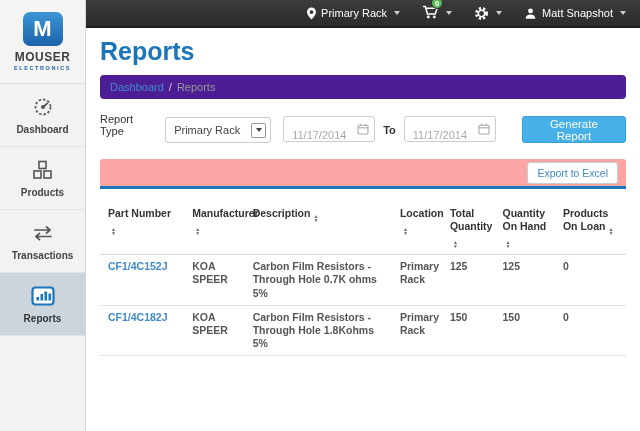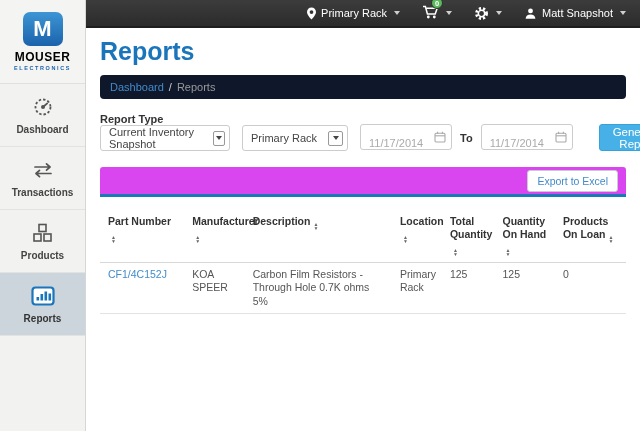--- a/index.html
+++ b/index.html
@@ -6,21 +6,21 @@
   html,body { width:640px; height:431px; overflow:hidden; background:#fff;
     font-family:"Liberation Sans", sans-serif; }
 
   
   .sidebar { position:absolute; left:0; top:0; width:86px; height:431px;
     background:#f2f2f0; border-right:1px solid #d6d6d4; }
   .brand { padding:10px 0 12px; text-align:center; border-bottom:1px solid #e0e0de; background:#f4f4f2; }
   .brand-mark { width:40px; height:34px; margin:2px auto 4px;
     background:linear-gradient(#3d95d4,#1b62ab); border-radius:7px;
     color:#fff; font-weight:bold; font-size:22px; line-height:34px; }
-  .brand-name { color:#000000; font-weight:bold; font-size:12px; letter-spacing:.5px; }
+  .brand-name { color:#404040; font-weight:bold; font-size:12px; letter-spacing:.5px; }
   .brand-sub { color:#1b62ab; font-weight:bold; font-size:5.5px; letter-spacing:1.6px; margin-top:1px; }
   .nav-item { padding:12px 2px 11px; text-align:center; border-bottom:1px solid #e2e2e0; cursor:pointer; }
   .nav-item .nav-ic { height:22px; display:flex; align-items:center; justify-content:center; }
   .nav-item .nav-label { margin-top:6px; font-size:10px; font-weight:bold; color:#444; }
   .nav-item.active { background:#ccd5dc; }
   .nav-item.active .nav-label { color:#333; }
 
   
   .topbar { position:absolute; left:86px; right:0; top:0; height:28px;
     background:linear-gradient(#3c3c3c,#2b2b2b); border-bottom:2px solid #1e1e1e;
@@ -29,59 +29,59 @@
   .caret { width:0; height:0; border-left:3.5px solid transparent; border-right:3.5px solid transparent;
     border-top:4px solid #cfcfcf; margin-left:2px; }
   .cart-wrap { position:relative; }
   .badge { position:absolute; top:-7px; right:-4px; min-width:12px; height:12px; border-radius:7px;
     background:#5cb85c; color:#fff; font-size:7.5px; font-weight:bold; line-height:12px; text-align:center;
     border:1px solid #2f2f2f; padding:0 2px; }
 
   
   .main { position:absolute; left:86px; right:0; top:28px; bottom:0; background:#fff; padding:0 8px; }
   h1.page-title { color:#1b75bb; font-size:25px; font-weight:bold; margin:9px 6px 9px; }
-  .breadcrumb { margin:0 6px; background:#0f172a; border-radius:4px; padding:6px 10px;
+  .breadcrumb { margin:0 6px; background:#4c1d95; border-radius:4px; padding:6px 10px;
     font-size:11px; color:#999; }
   .breadcrumb a { color:#428bca; text-decoration:none; }
   .breadcrumb .sep { color:#ccc; margin:0 5px; }
 
   
   .filters { display:flex; align-items:flex-end; margin:14px 6px 0; }
   .fgroup { margin-right:12px; }
-  .flabel { font-size:11px; font-weight:bold; color:#333; }
+  .flabel { font-size:11px; font-weight:normal; color:#333; margin-bottom:6px; }
   .selectbox { display:flex; align-items:center; justify-content:space-between; height:26px;
     border:1px solid #ccc; border-radius:3px; background:#fff; padding:0 4px 0 8px;
     font-size:11px; color:#444; cursor:pointer; }
   .selectbox .sel-caret { width:15px; height:15px; border:1px solid #999; border-radius:2px;
     display:flex; align-items:center; justify-content:center; margin-left:6px; background:#fdfdfd; }
   .sel-caret i { width:0; height:0; border-left:3.5px solid transparent; border-right:3.5px solid transparent;
     border-top:4px solid #444; }
   .datewrap { display:flex; align-items:flex-end; }
   .dateinput { position:relative; }
   .dateinput input { width:92px; height:26px; border:1px solid #ccc; border-radius:3px;
     font-size:11px; padding:12px 22px 0 8px; color:#444; font-family:"Liberation Sans",sans-serif; }
   .dateinput input::placeholder { color:#aaa; opacity:1; }
   .cal-ic { position:absolute; right:6px; top:7px; }
   .to-label { font-size:11px; font-weight:bold; color:#333; margin:0 8px 7px; }
   .btn-generate { height:27px; margin-left:14px; padding:0 13px; background:#47b0e6;
     border:1px solid #35a2dc; border-radius:3px; color:#fff; font-size:11.5px; cursor:pointer;
     font-family:"Liberation Sans",sans-serif; }
 
   
   .panel { margin:16px 6px 0; }
-  .panel-toolbar { height:30px; background:#d946ef; border-radius:3px 3px 0 0;
+  .panel-toolbar { height:30px; background:#fca5a5; border-radius:3px 3px 0 0;
     display:flex; align-items:center; justify-content:flex-end; padding:0 8px;
     border-bottom:3px solid #1a7ab9; }
   .btn-export { padding:4px 9px; background:#fff; border:1px solid #c8cdd2; border-radius:3px;
     color:#428bca; font-size:10.5px; cursor:pointer; font-family:"Liberation Sans",sans-serif; }
   table.report { width:100%; border-collapse:collapse; font-size:10.5px; table-layout:fixed; }
   table.report th { text-align:left; color:#333; font-weight:bold; padding:18px 8px 6px 8px;
     border-bottom:1px solid #d8d8d8; vertical-align:top; line-height:1.25; cursor:pointer; }
   table.report td { color:#555; padding:5px 8px; border-bottom:1px solid #e3e3e3;
-    vertical-align:top; line-height:1.25; }
+    vertical-align:top; line-height:1.25;font-weight:bold; }
   table.report a { color:#428bca; text-decoration:none; }
   .sort-ic { display:inline-flex; flex-direction:column; vertical-align:-1px; margin-left:3px; color:#666; }
   .sort-ic::before { content:"▲"; font-size:5px; line-height:4px; }
   .sort-ic::after  { content:"▼"; font-size:5px; line-height:4px; }
   .col-part{width:16%} .col-mfr{width:11.5%} .col-desc{width:28%} .col-loc{width:9.5%}
   .col-tot{width:10%} .col-hand{width:11.5%} .col-loan{width:13.5%}
 </style>
 </head>
 <body>
 
@@ -98,37 +98,37 @@
         <circle cx="10" cy="10" r="7.5" fill="none" stroke="#555" stroke-width="1.8" stroke-dasharray="2.4 2"></circle>
         <circle cx="10" cy="10" r="2" fill="#555"></circle>
         <path d="M10 10 L14.2 6.4" stroke="#555" stroke-width="1.8" stroke-linecap="round"></path>
       </svg>
     </div>
     <div class="nav-label">Dashboard</div>
   </div>
 
   <div class="nav-item">
     <div class="nav-ic">
-      <svg width="22" height="16" viewBox="0 0 22 16">
-        <path d="M3 5 H18 M18 5 l-3.5 -3.2 M18 5 l-3.5 3.2" fill="none" stroke="#555" stroke-width="1.7" stroke-linecap="round"></path>
-        <path d="M19 11.5 H4 M4 11.5 l3.5 -3.2 M4 11.5 l3.5 3.2" fill="none" stroke="#555" stroke-width="1.7" stroke-linecap="round"></path>
-      </svg>
-    </div>
-    <div class="nav-label">Transactions</div>
-  </div>
-
-  <div class="nav-item">
-    <div class="nav-ic">
       <svg width="21" height="20" viewBox="0 0 21 20">
         <rect x="7" y="1.5" width="7" height="7" fill="none" stroke="#555" stroke-width="1.6"></rect>
         <rect x="2" y="11" width="7" height="7" fill="none" stroke="#555" stroke-width="1.6"></rect>
         <rect x="12" y="11" width="7" height="7" fill="none" stroke="#555" stroke-width="1.6"></rect>
       </svg>
     </div>
     <div class="nav-label">Products</div>
+  </div>
+
+  <div class="nav-item">
+    <div class="nav-ic">
+      <svg width="22" height="16" viewBox="0 0 22 16">
+        <path d="M3 5 H18 M18 5 l-3.5 -3.2 M18 5 l-3.5 3.2" fill="none" stroke="#555" stroke-width="1.7" stroke-linecap="round"></path>
+        <path d="M19 11.5 H4 M4 11.5 l3.5 -3.2 M4 11.5 l3.5 3.2" fill="none" stroke="#555" stroke-width="1.7" stroke-linecap="round"></path>
+      </svg>
+    </div>
+    <div class="nav-label">Transactions</div>
   </div>
 
   <div class="nav-item active">
     <div class="nav-ic">
       <svg width="24" height="20" viewBox="0 0 24 20">
         <rect x="1.5" y="1.5" width="21" height="17" rx="3" fill="#fff" stroke="#1b75bb" stroke-width="2.2"></rect>
         <rect x="5.5" y="11" width="2.6" height="3.5" fill="#1b75bb"></rect>
         <rect x="9.5" y="8" width="2.6" height="6.5" fill="#1b75bb"></rect>
         <rect x="13.5" y="5.5" width="2.6" height="9" fill="#1b75bb"></rect>
         <rect x="17.5" y="7.5" width="2.6" height="7" fill="#1b75bb"></rect>
@@ -180,26 +180,20 @@
 <div class="main">
   <h1 class="page-title">Reports</h1>
 
   <div class="breadcrumb">
     <a href="#">Dashboard</a><span class="sep">/</span><span>Reports</span>
   </div>
 
   <div class="filters">
     <div class="fgroup">
       <div class="flabel">Report Type</div>
-      <div class="selectbox" style="width:130px">
-        <span>Current Inventory Snapshot</span>
-        <span class="sel-caret">
-            <i></i>
-          </span>
-      </div>
     </div>
 
     <div class="fgroup">
       <div class="selectbox" style="width:106px">
         <span>Primary Rack</span>
         <span class="sel-caret">
             <i></i>
           </span>
       </div>
     </div>
@@ -251,17 +245,26 @@
       <tbody>
         <tr>
           <td><a href="#">CF1/4C152J</a></td>
           <td>KOA SPEER</td>
           <td>Carbon Film Resistors - Through Hole 0.7K ohms 5%</td>
           <td>Primary Rack</td>
           <td>125</td>
           <td>125</td>
           <td>0</td>
         </tr>
+        <tr>
+          <td><a href="#">CF1/4C182J</a></td>
+          <td>KOA SPEER</td>
+          <td>Carbon Film Resistors - Through Hole 1.8Kohms 5%</td>
+          <td>Primary Rack</td>
+          <td>150</td>
+          <td>150</td>
+          <td>0</td>
+        </tr>
 
       </tbody>
     </table>
   </div>
 </div>
 
 </body></html>

